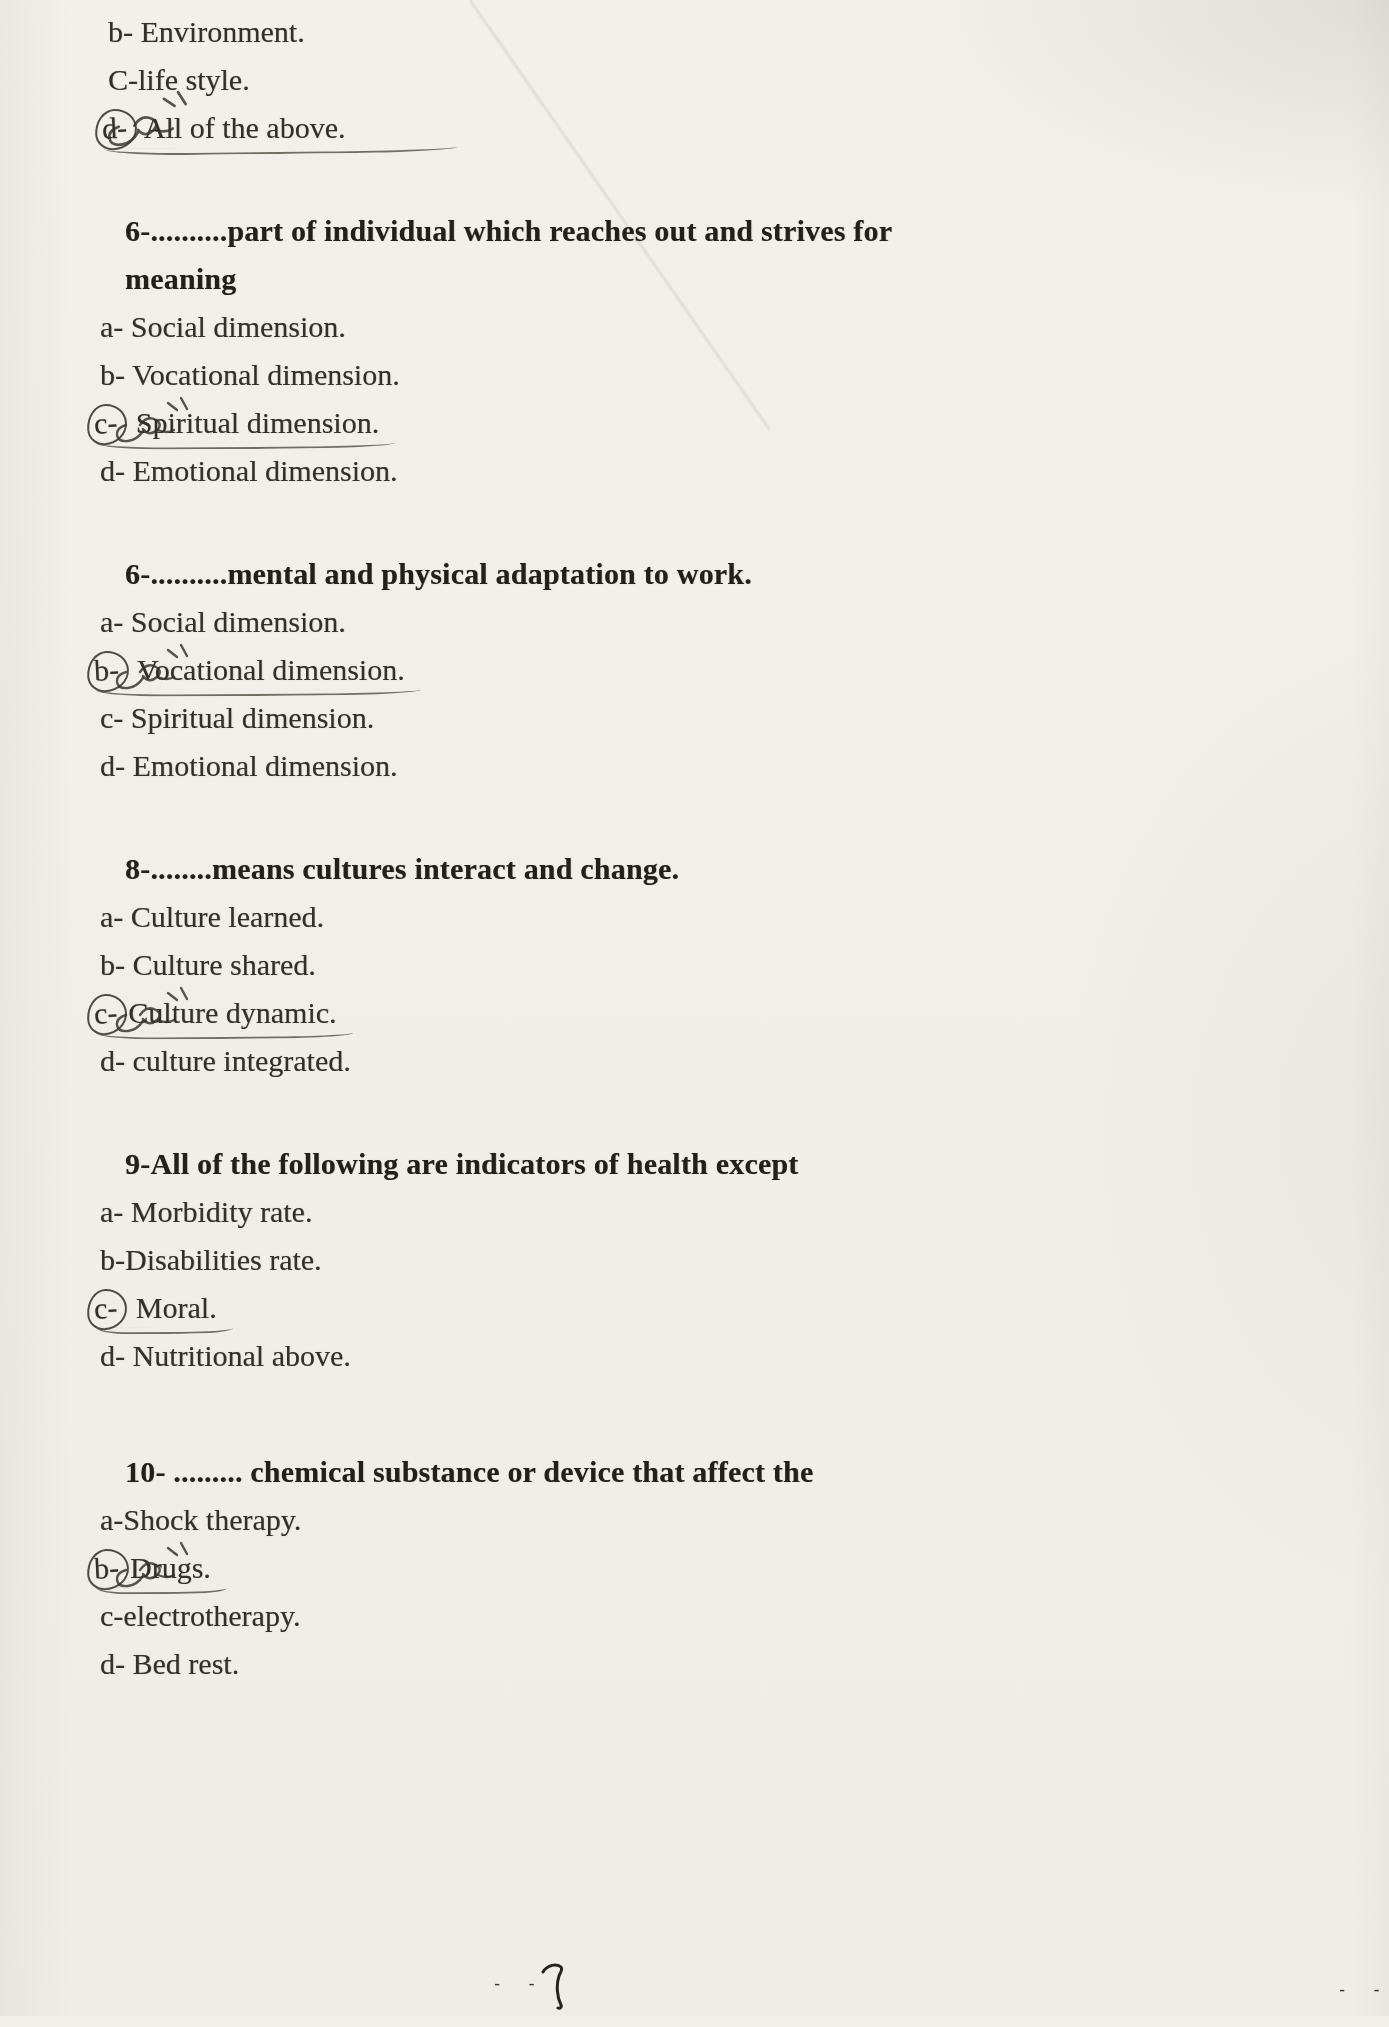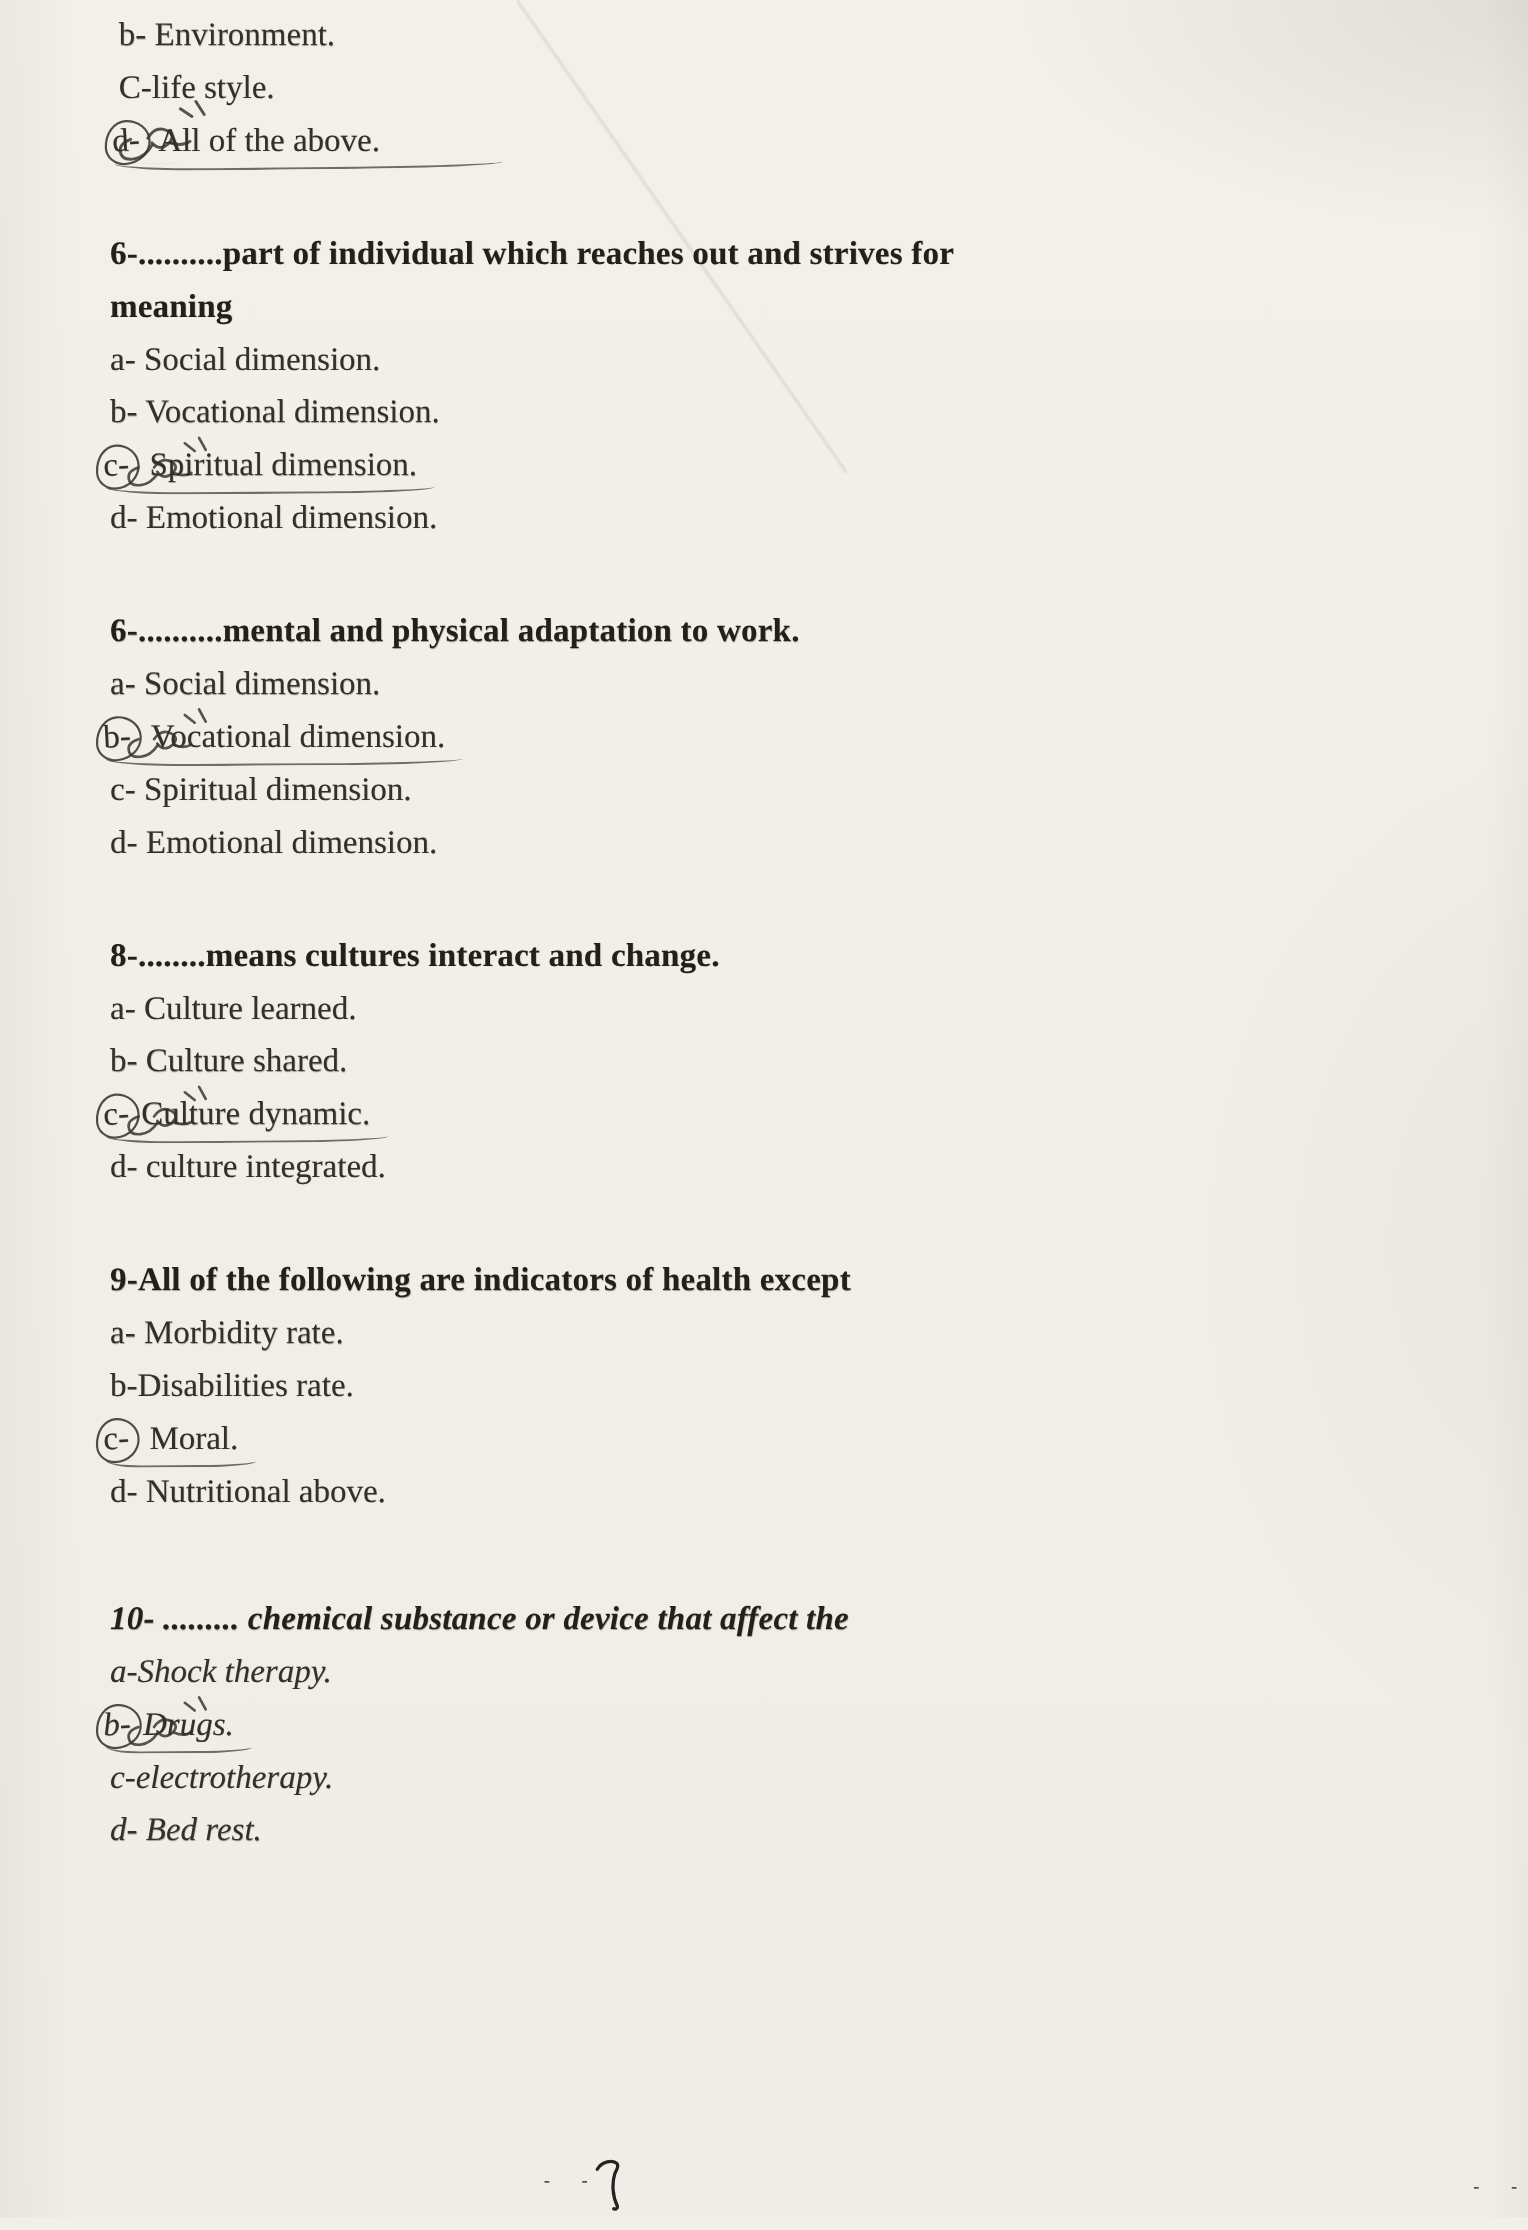--- a/index.html
+++ b/index.html
@@ -23,23 +23,23 @@
     background:linear-gradient(to left bottom, transparent 49.5%, rgba(125,121,112,0.16) 50%, transparent 50.6%);
     pointer-events:none;
   }
   .doc{
     position:absolute;left:0;top:8px;width:1389px;
     font-size:30px;line-height:48px;
     text-shadow:0.4px 0.4px 0.7px rgba(52,49,42,0.42);
   }
   .block{padding-left:108px;}
   .question{margin-top:55px;padding-left:100px;}
-  .question:last-child{margin-top:68px;font-style:italic;}
+  .question:last-child{margin-top:68px;}
   .stem{font-weight:700;color:#23201a;letter-spacing:0.2px;}
-  .stem div{white-space:pre;}
+  .stem div{white-space:pre;margin-left:25px;}
   .opt{position:relative;white-space:pre;}
   .opt-text,.opt-letter{white-space:pre;}
   .circle{
     display:inline-block;line-height:30px;
     border:2.6px solid rgba(56,53,46,0.88);
     border-radius:48% 52% 58% 42% / 60% 48% 52% 40%;
     padding:2px 8px 5px 5px;
     margin:-6px 1px -6px -13px;
     transform:rotate(-3deg);
   }

